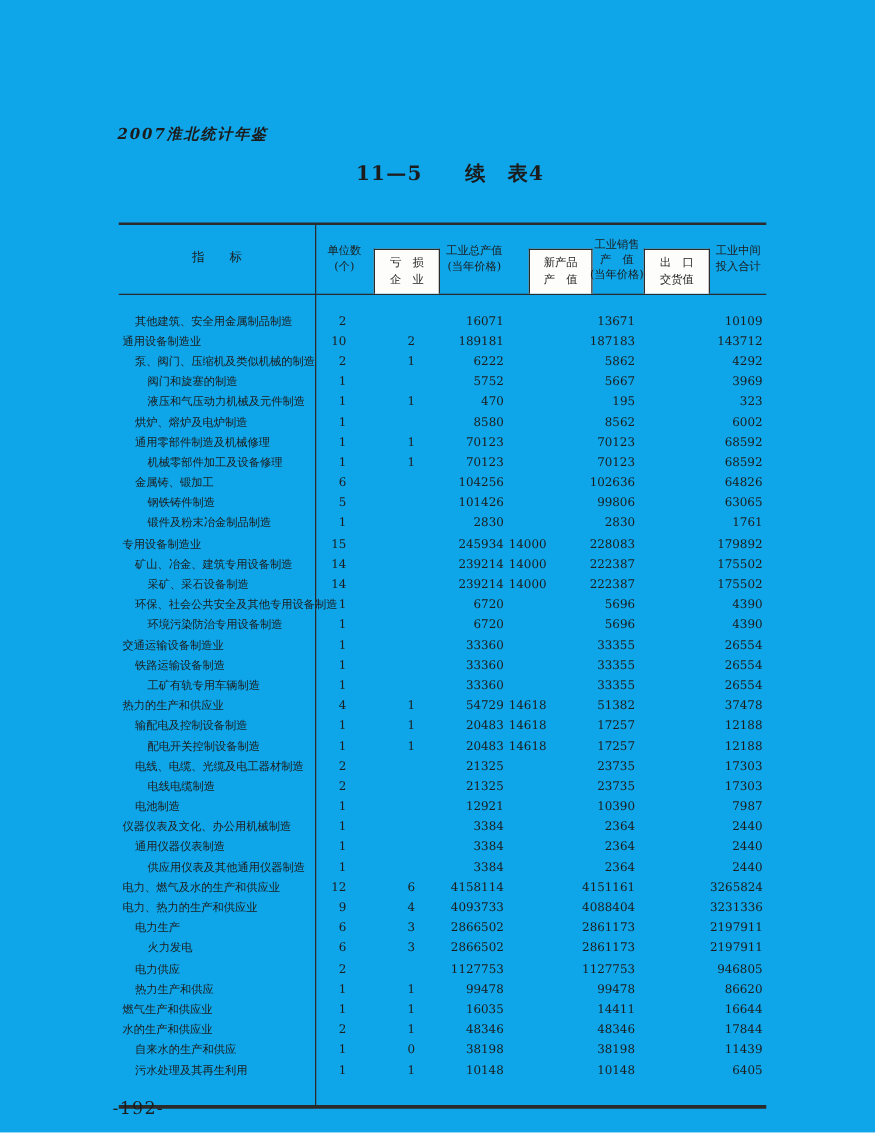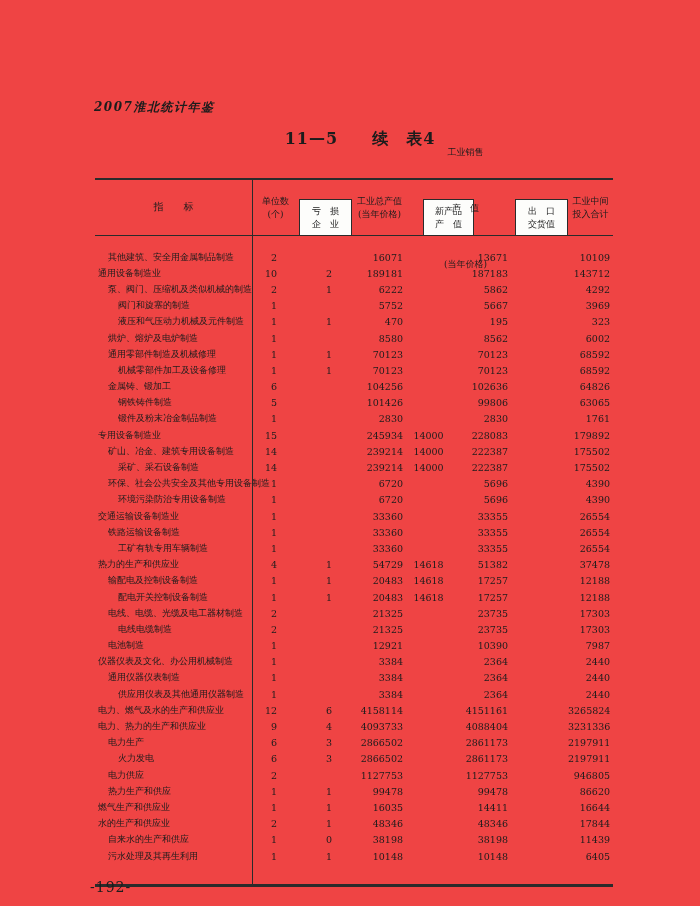--- a/index.html
+++ b/index.html
@@ -1,18 +1,18 @@
 <!DOCTYPE html>
 <html><head>
 <meta charset="utf-8">
 <style>
   html,body { margin:0; padding:0; background:#ffffff; }
   .page {
     position:relative; width:700px; height:906px;
-    background:#ef4444;
+    background:#0ea5e9;
     font-family:"DejaVu Serif","Liberation Serif",serif;
     color:#1c1c1c; overflow:hidden;
   }
   .yearbook-header {
     position:absolute; left:94px; top:99px;
     font-size:12px; font-style:italic; font-weight:bold; letter-spacing:1.5px;
   }
   .table-title {
     position:absolute; left:10px; top:129px; width:700px;
     text-align:center; font-size:16px; font-weight:bold; letter-spacing:1px;
@@ -26,33 +26,33 @@
     position:absolute; display:flex; flex-direction:column;
     align-items:center; justify-content:center; text-align:center;
     font-size:9px; line-height:12.5px; box-sizing:border-box; white-space:nowrap;
   }
   .h-indicator { left:0; top:0; width:157px; height:55px; font-size:10px; }
   .h-units     { left:157px; top:0; width:47px; height:55px; }
   .h-box       { top:19px; height:36px; border:1px solid #2b2b2b; border-bottom:none; background:#fdfdfb; }
   .h-loss      { left:204px; width:53px; }
   .h-gross     { left:257px; top:0; width:55px; height:55px; }
   .h-new       { left:312px; width:51px;margin-left:16px; }
-  .h-sales     { left:342px; top:0; width:57px; height:55px; line-height:12px;gap:44px; }
+  .h-sales     { left:370px; top:0; width:57px; height:55px; line-height:12px; }
   .h-export    { left:420px; width:53px; }
   .h-inter     { left:473px; top:0; width:45px; height:55px; }
   .tbody { padding-top:13px; padding-bottom:20px; }
   .row { display:flex; height:16.2px; align-items:center; }
   .c { box-sizing:border-box; flex:none; font-size:9.5px; white-space:nowrap; }
   .c-label { width:157px; padding-left:3px; font-size:9px; }
   .c-label.ind1 { padding-left:13px; }
   .c-label.ind2 { padding-left:23px; }
   .c-units  { width:47px; text-align:right; padding-right:22px; }
   .c-loss   { width:53px; text-align:right; padding-right:20px; }
   .c-gross  { width:55px; text-align:right; padding-right:4px; }
-  .c-new    { width:51px; text-align:center; padding-right:8px; }
+  .c-new    { width:51px; text-align:left; padding-right:8px; }
   .c-sales  { width:57px; text-align:right; padding-right:7px; }
   .c-export { width:53px; }
   .c-inter  { width:45px; text-align:right; padding-right:3px; }
   .vline { position:absolute; left:157px; top:0; bottom:0; width:1px; background:#2b2b2b; }
   .page-number { position:absolute; left:90px; top:879px; font-size:14px; letter-spacing:1px; }
 </style>
 </head>
 <body>
 
 <div class="page">

